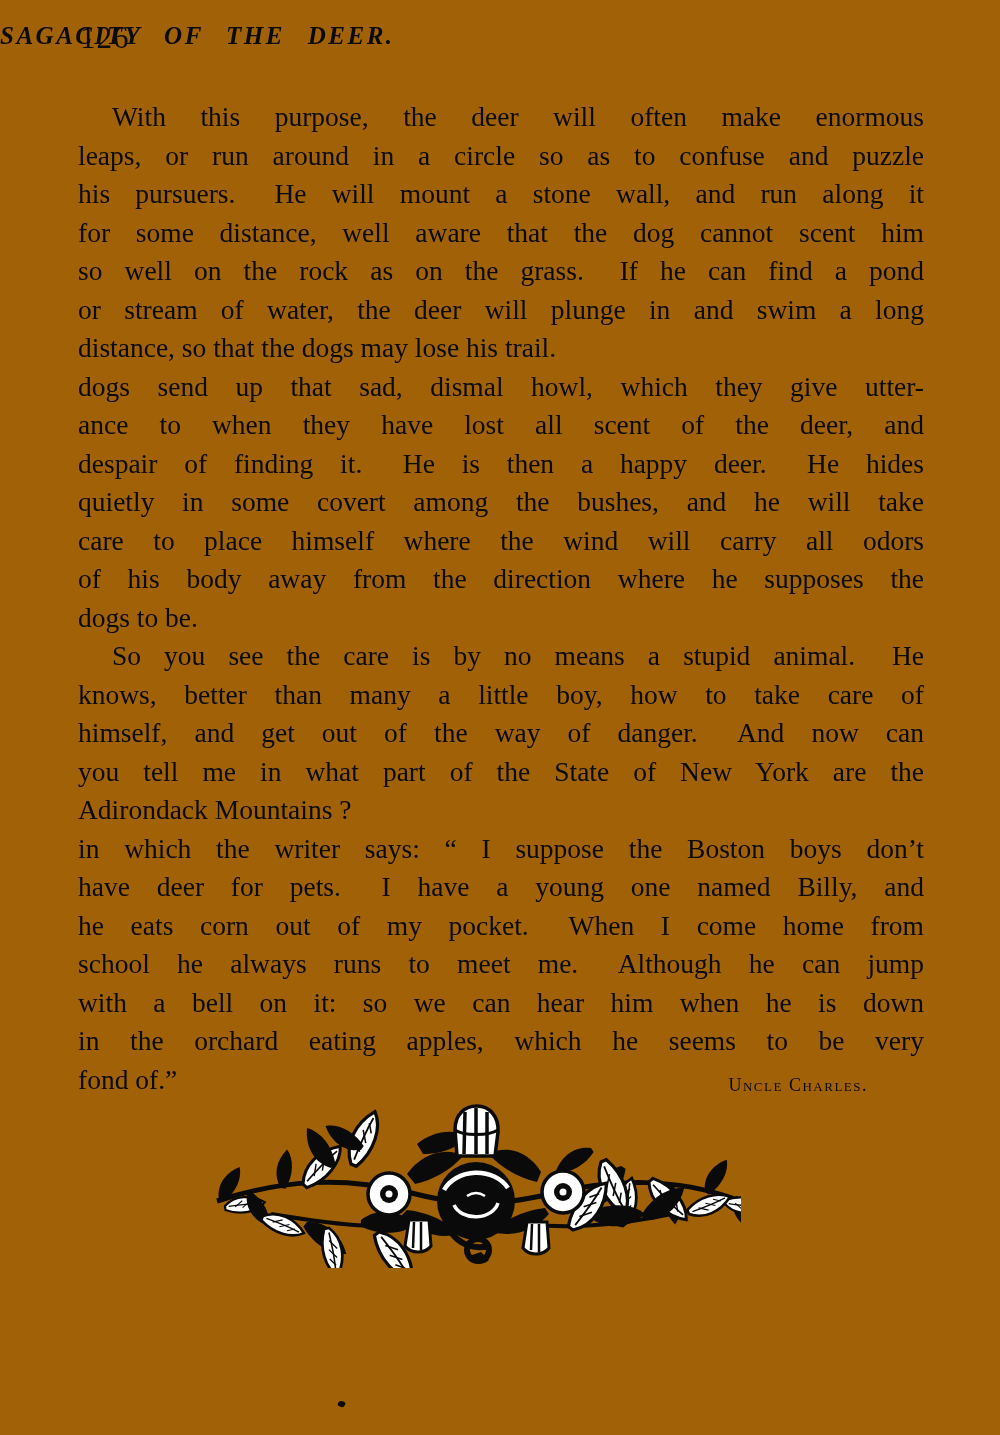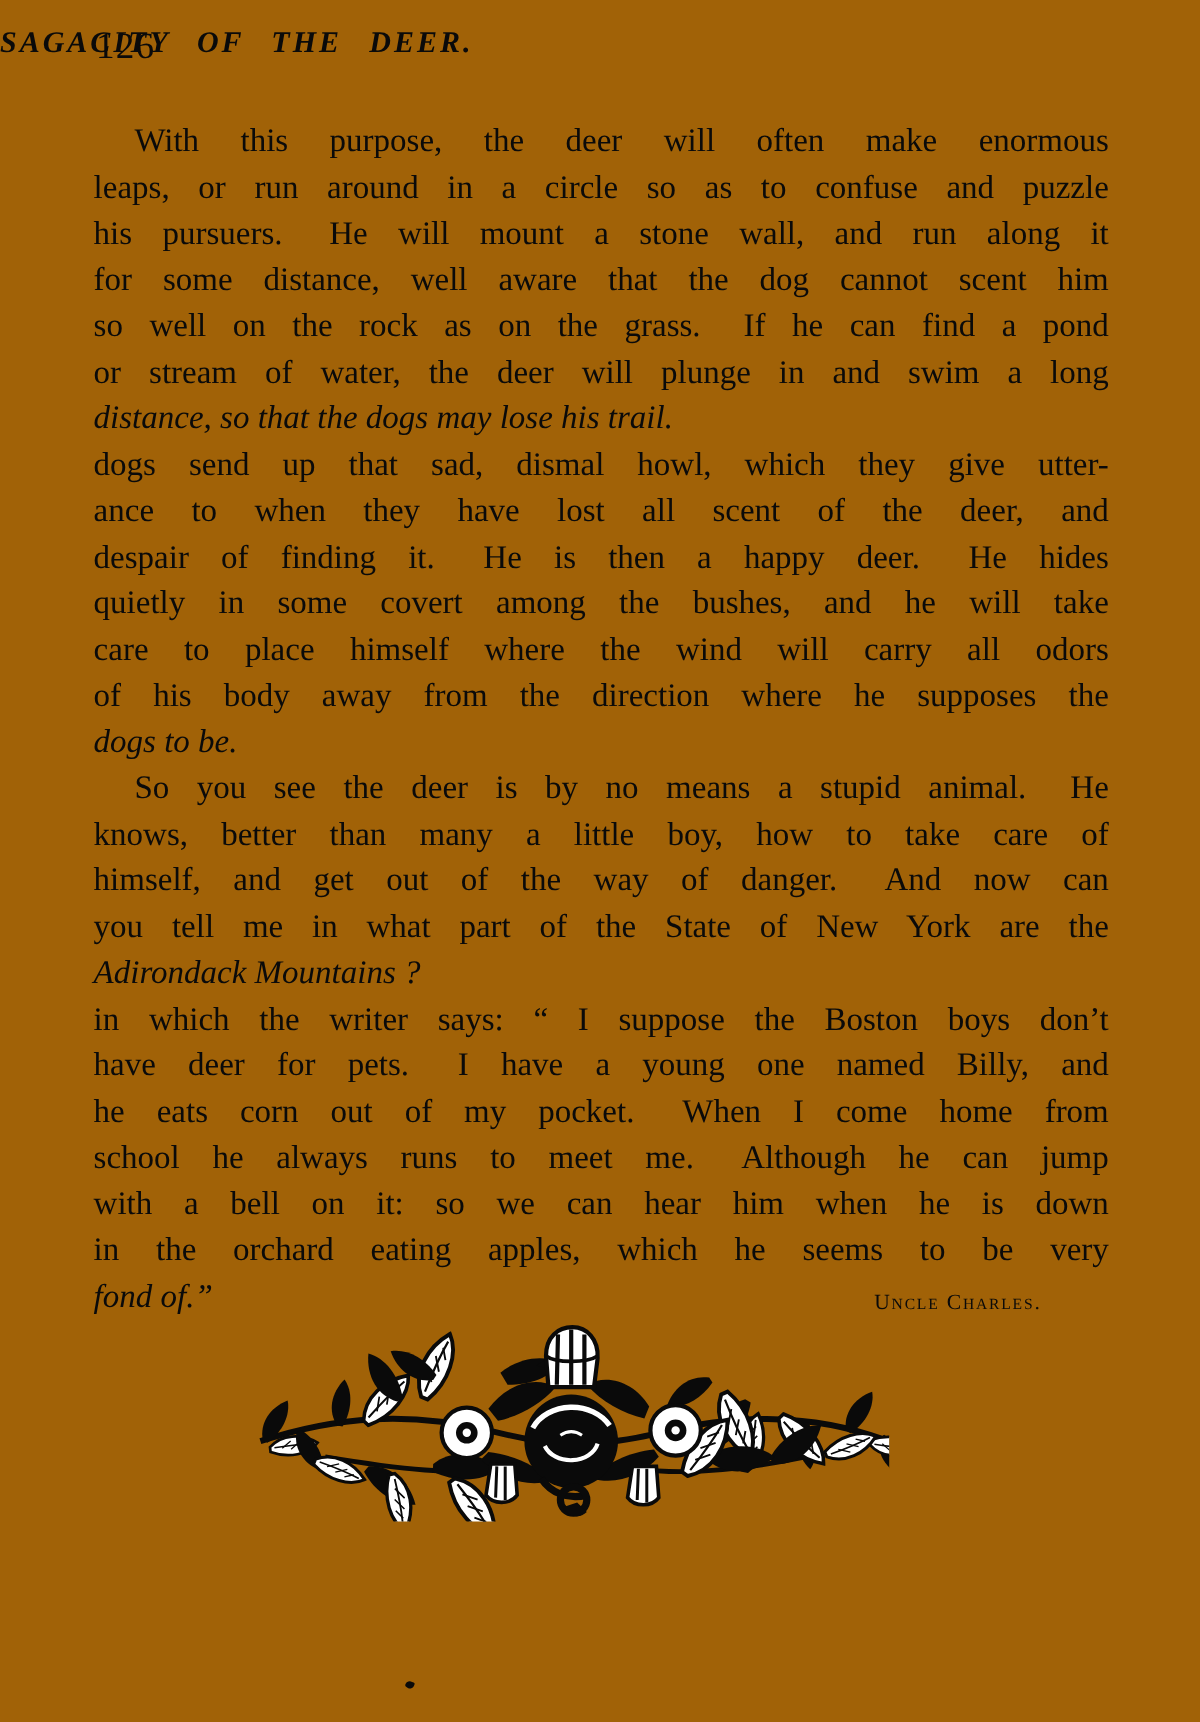--- a/index.html
+++ b/index.html
@@ -37,21 +37,20 @@
     margin:36px 76px 0 78px; 
     font-size:27.5px;
   }
   .line{
     line-height:38.5px;
     text-align:justify;
     text-align-last:justify;
   }
   .line.last{
     text-align-last:left;
-    font-style:italic;
   }
   .line.indent{
     text-indent:34px;
   }
   .signature{
     margin:-27px 132px 0 0;
     text-align:right;
     font-variant:small-caps;
     font-size:18px;
     letter-spacing:1.5px;
@@ -89,21 +88,21 @@
       <div class="line">so well on the rock as on the grass.  If he can find a pond</div>
       <div class="line">or stream of water, the deer will plunge in and swim a long</div>
       <div class="line last">distance, so that the dogs may lose his trail.</div>
       <div class="line">dogs send up that sad, dismal howl, which they give utter-</div>
       <div class="line">ance to when they have lost all scent of the deer, and</div>
       <div class="line">despair of finding it.  He is then a happy deer.  He hides</div>
       <div class="line">quietly in some covert among the bushes, and he will take</div>
       <div class="line">care to place himself where the wind will carry all odors</div>
       <div class="line">of his body away from the direction where he supposes the</div>
       <div class="line last">dogs to be.</div>
-      <div class="line indent">So you see the deer is by no means a stupid animal.  He</div>
+      <div class="line indent">So you see the care is by no means a stupid animal.  He</div>
       <div class="line">knows, better than many a little boy, how to take care of</div>
       <div class="line">himself, and get out of the way of danger.  And now can</div>
       <div class="line">you tell me in what part of the State of New York are the</div>
       <div class="line last">Adirondack Mountains ?</div>
       <div class="line">in which the writer says: “ I suppose the Boston boys don’t</div>
       <div class="line">have deer for pets.  I have a young one named Billy, and</div>
       <div class="line">he eats corn out of my pocket.  When I come home from</div>
       <div class="line">school he always runs to meet me.  Although he can jump</div>
       <div class="line">with a bell on it: so we can hear him when he is down</div>
       <div class="line">in the orchard eating apples, which he seems to be very</div>

